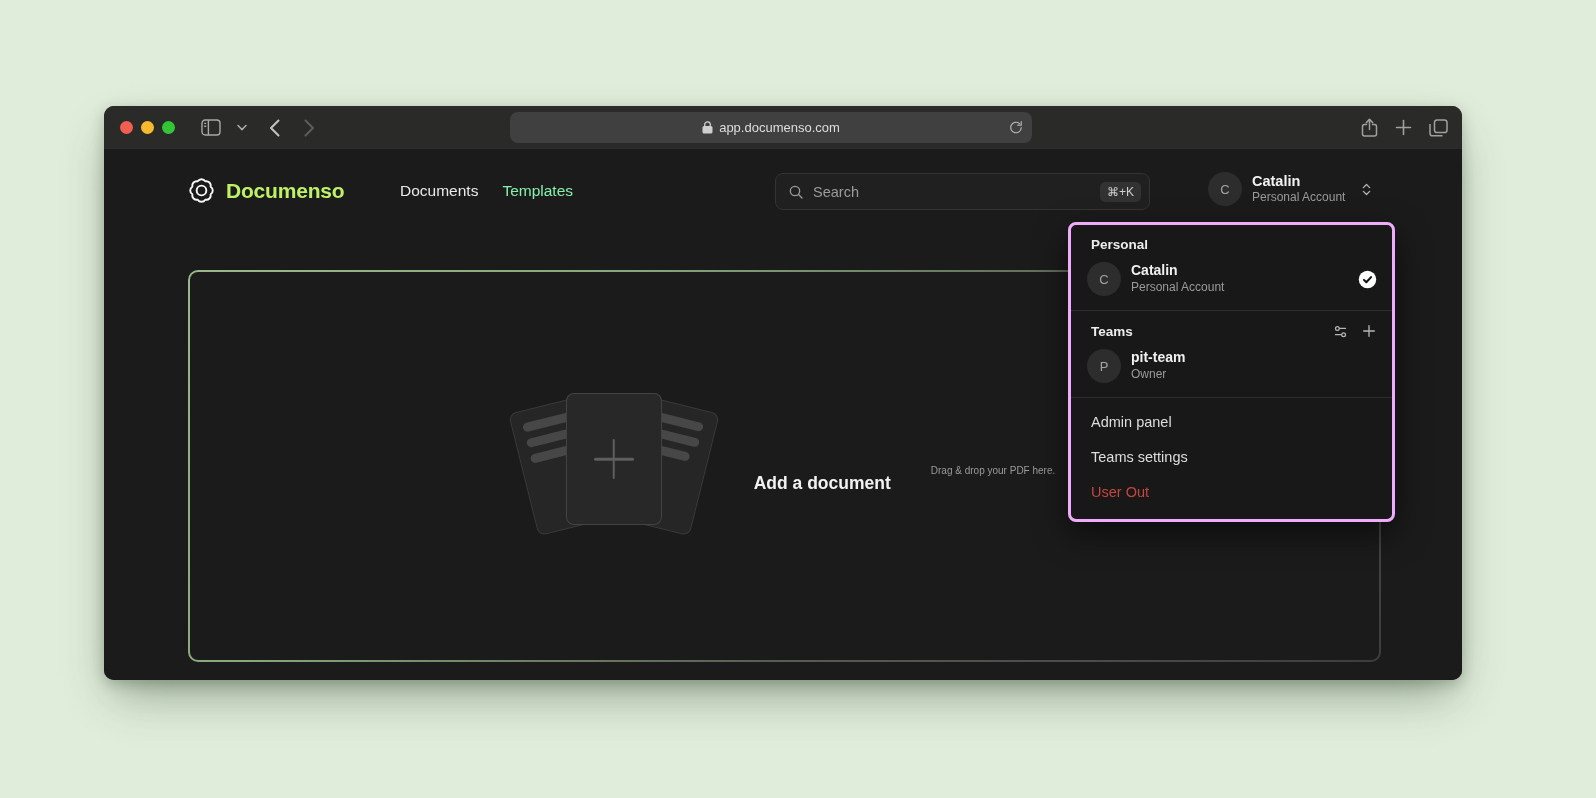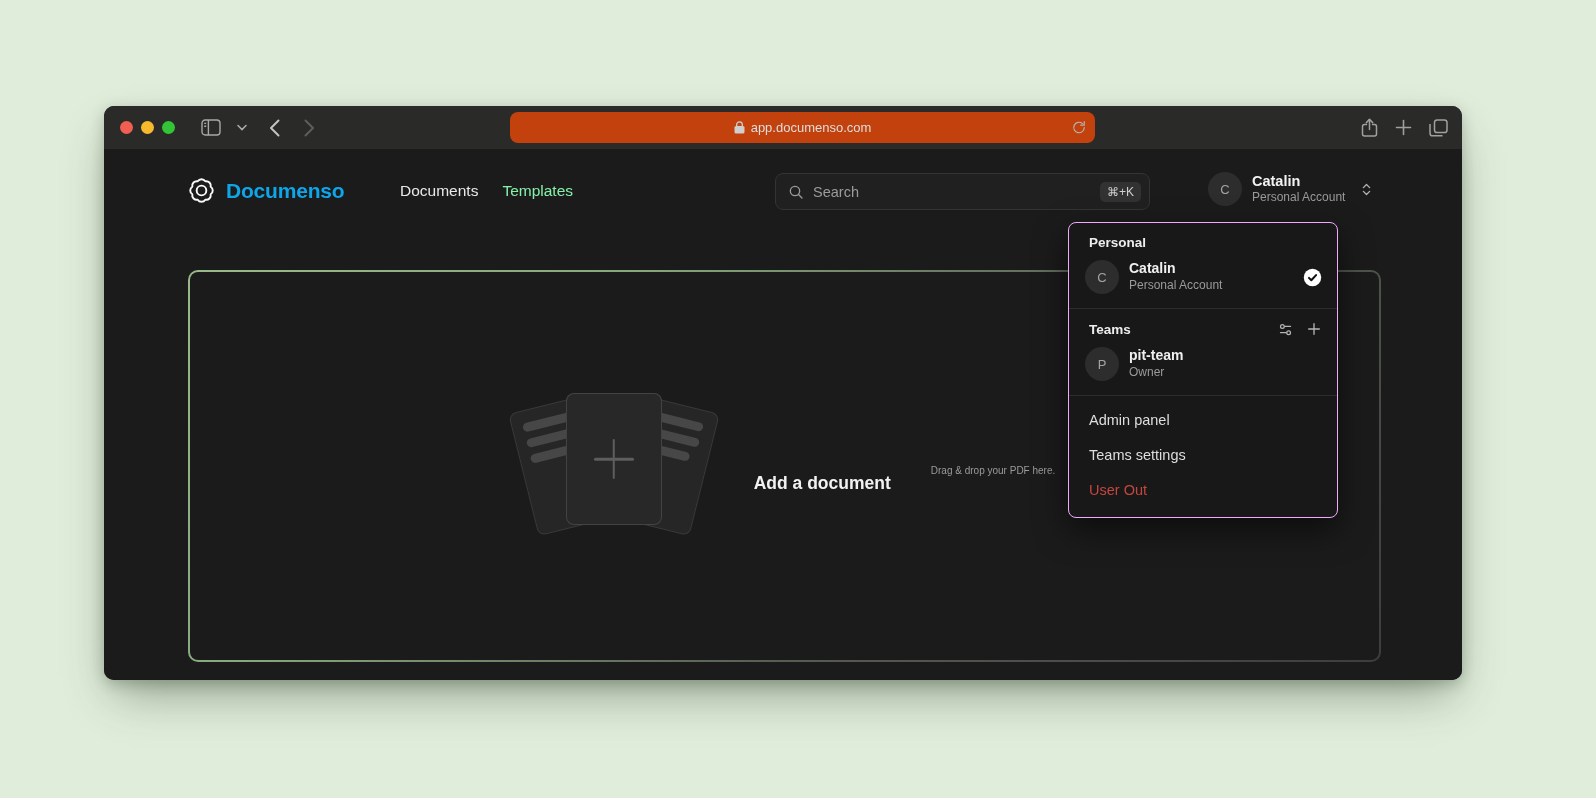--- a/index.html
+++ b/index.html
@@ -27,35 +27,35 @@
   .traffic { display:flex; gap:8px; margin-left:16px; }
   .tl { width:13px; height:13px; border-radius:50%; display:inline-block; cursor:default; }
   .tl.red{ background:#f15e52; } .tl.yellow{ background:#f8ba2d; } .tl.green{ background:#32c637; }
   .tb-icons { display:flex; align-items:center; margin-left:26px; gap:16px; color:#a8a8a8; }
   .tb-icons svg { display:block; }
   .icon-btn { display:flex; align-items:center; justify-content:center; cursor:default; }
   .dim { color:#5d5d5d; }
   .bright { color:#c3c3c3; }
 
   .urlbar {
-    position:absolute; left:406px; top:6px; width:585px; height:31px;
-    background:#c2410c; border-radius:8px;
+    position:absolute; left:406px; top:6px; width:522px; height:31px;
+    background:#404040; border-radius:8px;
     display:flex; align-items:center; justify-content:center;
     color:#dedede; font-size:13px;
   }
   .urlbar .lock { margin-right:6px; display:flex; color:#cfcfcf; }
   .urlbar .reload { position:absolute; right:9px; top:8px; color:#b5b5b5; }
 
   .tb-right { position:absolute; right:14px; top:0; height:43px; display:flex; align-items:center; gap:17px; color:#a0a0a0; }
 
   
   .content { position:relative; height:531px; background:#1b1b1b; }
 
   .brand { position:absolute; left:84px; top:28px; display:flex; align-items:center; gap:11px; color:#fff; }
-  .brand-name { font-size:21px; font-weight:bold; letter-spacing:-.2px; color:#0ea5e9; }
+  .brand-name { font-size:21px; font-weight:bold; letter-spacing:-.2px; color:#bef264; }
 
   .nav { position:absolute; left:296px; top:33px; display:flex; gap:24px; font-size:15.5px; font-weight:normal; }
   .nav-link-active { color:#e9e9e9; cursor:pointer; }
   .nav-link { color:#86efac; cursor:pointer; }
 
   .searchbar {
     position:absolute; left:671px; top:24px; width:375px; height:37px;
     background:#202020; border:1px solid #343434; border-radius:8px;
     display:flex; align-items:center; padding:0 8px 0 12px;
   }
@@ -109,22 +109,22 @@
     content:""; position:absolute; background:#5e5e5e; border-radius:2px;
   }
   .plus-glyph::before { left:50%; top:0; width:2.5px; height:100%; transform:translateX(-50%); }
   .plus-glyph::after  { top:50%; left:0; height:2.5px; width:100%; transform:translateY(-50%); }
 
   .dz-title { margin-top:34px; font-size:17.5px; font-weight:bold; color:#f2f2f2; }
   .dz-sub   { margin-top:9px; font-size:10px; color:#9b9b9b; }
 
   
   .dropdown {
-    position:absolute; left:964px; top:73px; width:270px;
-    background:#181818; border:1px solid #f0abfc; border-radius:8px;
+    position:absolute; left:964px; top:73px; width:327px;
+    background:#181818; border:3px solid #f0abfc; border-radius:8px;
     box-shadow:0 12px 32px rgba(0,0,0,.55);
     z-index:10; overflow:hidden;
   }
   .dd-section { padding:12px 15px 14px 16px; }
   .dd-label { font-size:13.5px; font-weight:bold; color:#ededed; padding-left:4px; }
   .dd-row { display:flex; align-items:center; gap:10px; margin-top:10px; cursor:pointer; }
   .dd-row .name { font-size:14px; font-weight:bold; color:#f0f0f0; line-height:1.25; }
   .dd-row .sub  { font-size:12px; color:#9a9a9a; line-height:1.3; }
   .check { margin-left:auto; display:flex; }
   .divider { height:1px; background:#2d2d2d; }

